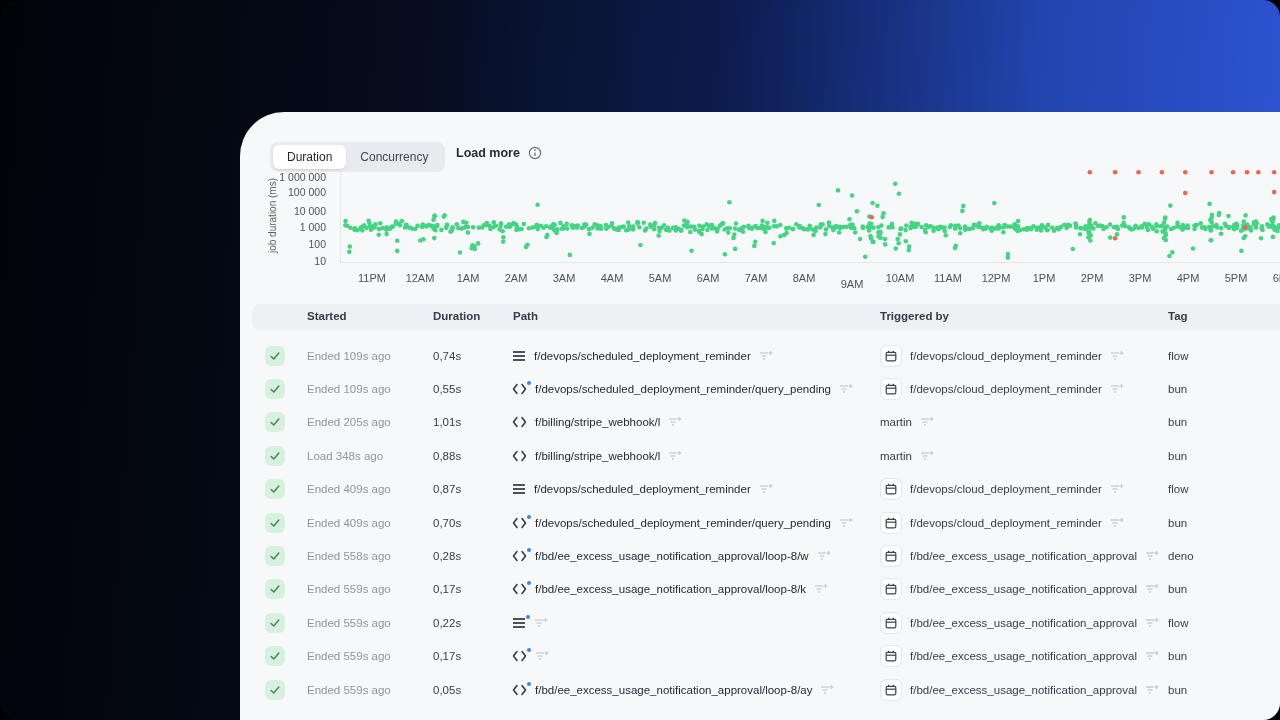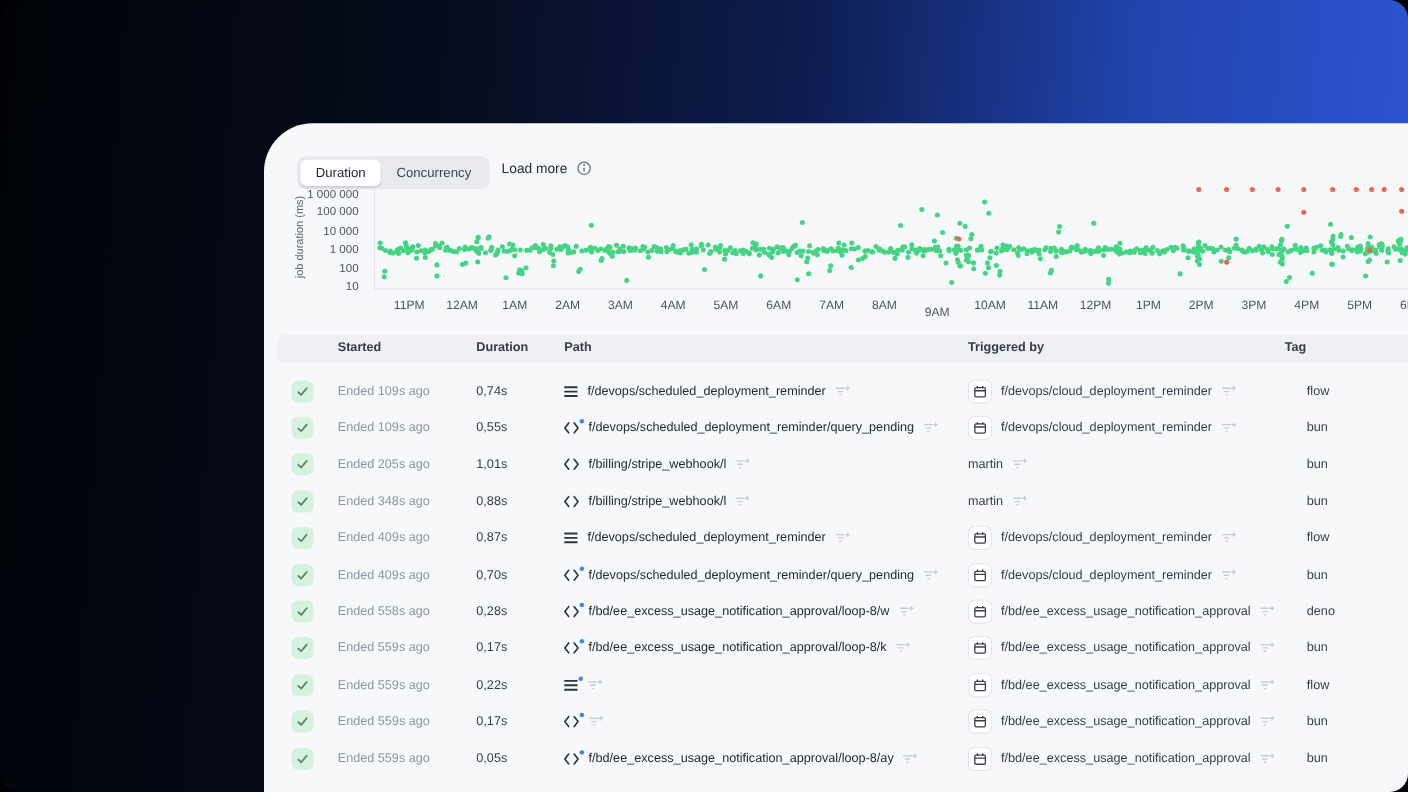--- a/index.html
+++ b/index.html
@@ -8,21 +8,21 @@
     background:linear-gradient(94deg,#010308 0%,#060c1c 30%,#0d1c4e 55%,#2144ad 78%,#2e55d6 100%);border-radius:17px;}
   .card{position:absolute;left:240px;top:112px;width:1040px;height:608px;
     background:#f7f8fa;border-top-left-radius:44px;overflow:hidden;}
 
   
   .tabbar{position:absolute;left:30px;top:30px;display:flex;background:#e8eaef;
     border-radius:8px;padding:3px;}
   .tab{font-size:12px;padding:5px 14px;border-radius:6px;color:#3f4650;cursor:pointer;}
   .tab.active{background:#fff;color:#1f242c;box-shadow:0 1px 2px rgba(20,25,40,.12);}
   .loadmore{position:absolute;left:216px;top:34px;display:flex;align-items:center;gap:8px;}
-  .loadmore .lbl{font-size:12.5px;font-weight:400;color:#272c34;}
+  .loadmore .lbl{font-size:12.5px;font-weight:700;color:#272c34;}
 
   
   .y-label{position:absolute;left:26px;top:56px;height:94px;width:14px;
     display:flex;align-items:center;justify-content:center;}
   .y-label span{transform:rotate(-90deg);white-space:nowrap;font-size:10px;color:#5b616c;}
   .y-axis{position:absolute;left:44px;top:56px;width:48px;height:94px;}
   .ytick{position:absolute;right:6px;width:100%;text-align:right;font-size:10.5px;
     color:#4c525d;line-height:12px;height:12px;}
   .plot{position:absolute;left:100px;top:56px;width:940px;height:94px;
     border-left:1px solid #e2e5ea;border-bottom:1px solid #e2e5ea;}
@@ -38,21 +38,21 @@
   .row{position:relative;height:33.4px;}
   .cell{position:absolute;top:50%;transform:translateY(-50%);}
   .c-status{left:25px;width:20px;height:20px;border-radius:6px;background:#d6f2de;
     display:flex;align-items:center;justify-content:center;}
   .c-started{left:67px;font-size:11.5px;color:#8e95a1;}
   .c-duration{left:193px;font-size:11.5px;color:#373e4a;}
   .c-path{left:272px;display:flex;align-items:center;gap:8px;}
   .pathtxt{font-size:11.5px;color:#242a35;}
   .c-trigger{left:640px;display:flex;align-items:center;gap:8px;}
   .trigtxt{font-size:11.5px;color:#363d49;}
-  .c-tag{left:928px;font-size:11.5px;color:#373e4a;margin-left:20px;}
+  .c-tag{left:928px;font-size:11.5px;color:#373e4a;}
   .icon-wrap{position:relative;display:flex;align-items:center;}
   .bluedot{position:absolute;top:-2px;right:-4px;width:4px;height:4px;border-radius:50%;
     background:#3b82f6;}
   .calbox{width:22px;height:22px;border:1px solid #e3e6ea;border-radius:6px;background:#fff;
     display:flex;align-items:center;justify-content:center;box-sizing:border-box;}
 </style>
 </head>
 <body>
 
 <div class="stage">
@@ -932,21 +932,21 @@
     </span>
     <span class="cell c-tag">bun</span>
   </div>
 
   <div class="row">
     <span class="cell c-status">
       <svg width="12" height="12" viewBox="0 0 12 12">
               <polyline points="2.2,6.6 4.8,9 9.8,3" fill="none" stroke="#55846a" stroke-width="1.6" stroke-linecap="round" stroke-linejoin="round"></polyline>
             </svg>
     </span>
-    <span class="cell c-started">Ended 348s ago</span>
+    <span class="cell c-started">Load 348s ago</span>
     <span class="cell c-duration">0,88s</span>
     <span class="cell c-path">
 
       <span class="icon-wrap">
         <svg width="15" height="12" viewBox="0 0 15 12">
                 <polyline points="5,1.5 1.5,6 5,10.5" fill="none" stroke="#2f3440" stroke-width="1.5" stroke-linecap="round" stroke-linejoin="round"></polyline>
                 <polyline points="10,1.5 13.5,6 10,10.5" fill="none" stroke="#2f3440" stroke-width="1.5" stroke-linecap="round" stroke-linejoin="round"></polyline>
               </svg>
 
       </span>

